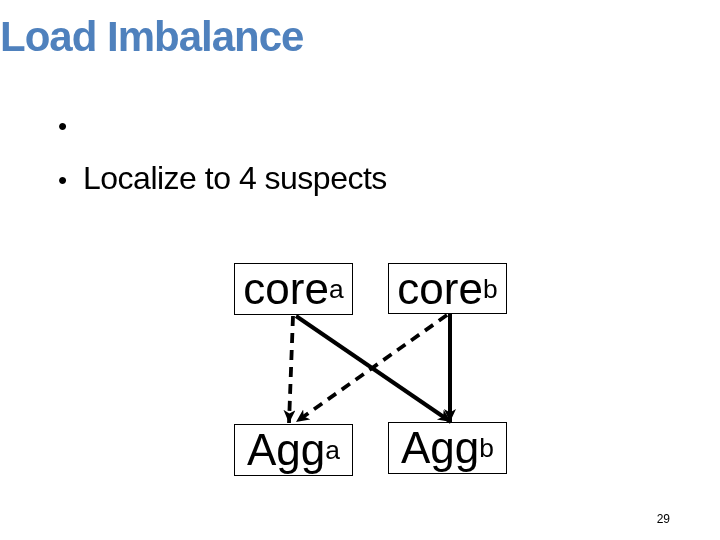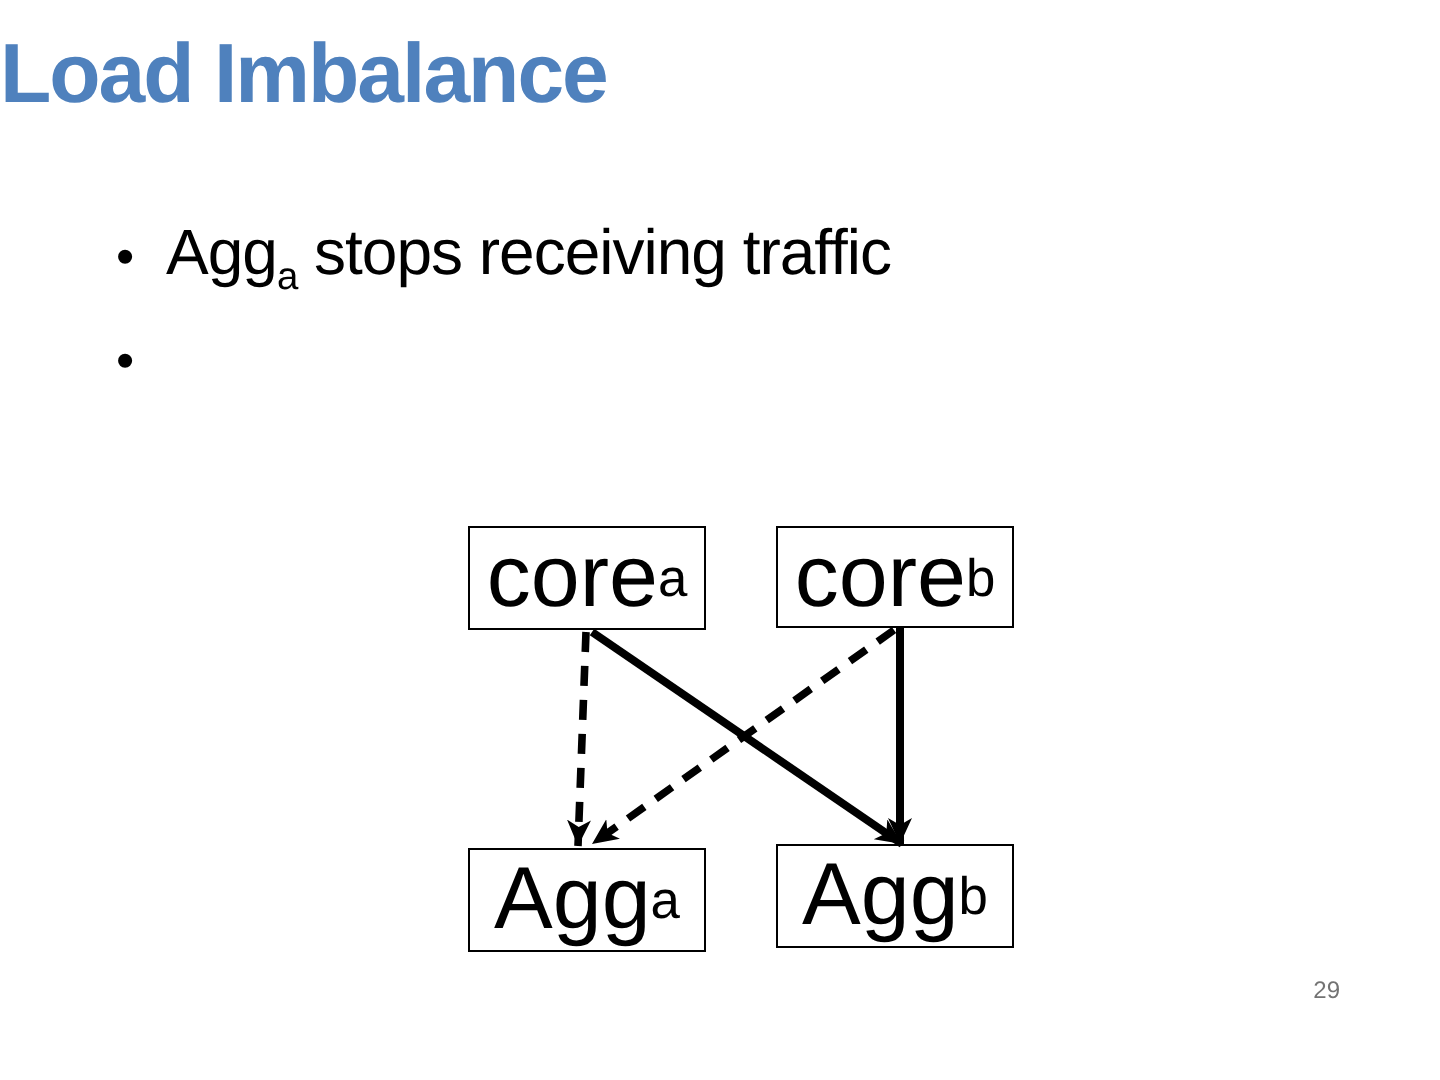--- a/index.html
+++ b/index.html
@@ -83,39 +83,39 @@
   }
   .edge {
     stroke: #000000;
     fill: none;
   }
   .edge-solid  { stroke-width: 4; }
   .edge-dashed { stroke-width: 3.8; stroke-dasharray: 10 7; }
   .page-number {
     position: absolute;
     right: 50px;
-    bottom: 38px;
+    bottom: 14px;
     font-size: 12px;
-    color: #737373;
+    color: #000000;
   }
 </style>
 </head>
 <body>
 
 <div class="slide">
 
   <div class="slide-title">Load Imbalance</div>
 
   <div class="bullet-list">
     <div class="bullet-line">
       <span class="bullet-glyph">•</span>
-      <span class="bullet-text"><span>Agg</span><sub>a</sub><span> stops receiving traffic</span></span>
     </div>
     <div class="bullet-line">
       <span class="bullet-glyph">•</span>
+      <span class="bullet-text">Localize to 4 suspects</span>
     </div>
   </div>
 
   <div class="diagram">
 
     <div class="node node-core-a">
         <span>core</span>
         <sub>a</sub>
       </div>
 

